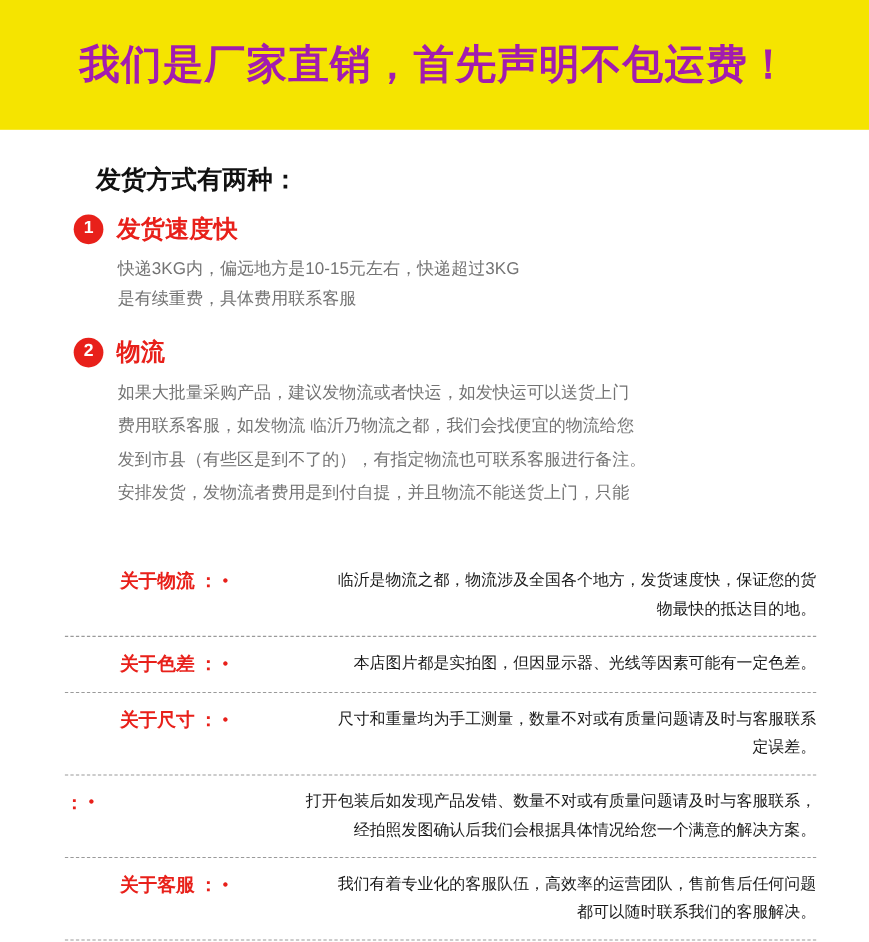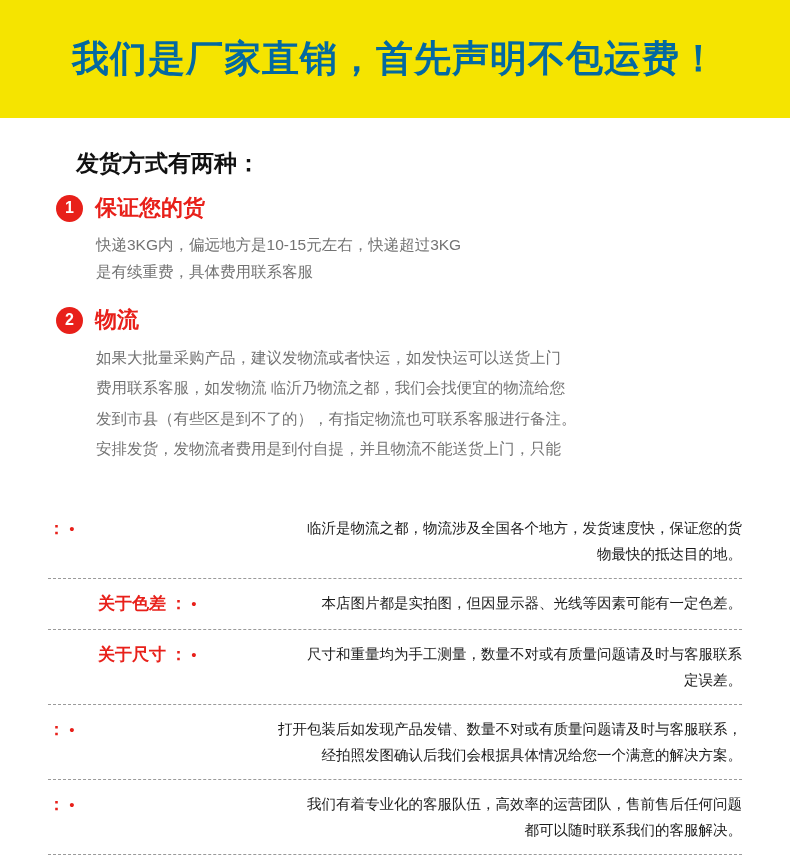--- a/index.html
+++ b/index.html
@@ -27,28 +27,28 @@
     height: 118px;
     background: #f5e400;
     display: flex;
     align-items: center;
     justify-content: center;
     box-sizing: border-box;
   }
   .banner-text {
     font-size: 37px;
     font-weight: bold;
-    color: #0369a1;
+    color: #a21caf;
     letter-spacing: 1px;
     white-space: nowrap;
   }
 
   
   .content {
-    padding: 24px 44px 0 44px;
+    padding: 24px 44px 0 55px;
     box-sizing: border-box;
   }
 
   .section-title {
     font-size: 23px;
     font-weight: bold;
     color: #111111;
     margin: 6px 0 14px 32px;
   }
 
@@ -149,21 +149,21 @@
     <div class="banner-text">我们是厂家直销，首先声明不包运费！</div>
   </div>
 
   <div class="content">
 
     <div class="section-title">发货方式有两种：</div>
 
     <div class="numbered-block">
       <div class="num-head">
         <div class="num-badge">1</div>
-        <div class="num-title">保证您的货</div>
+        <div class="num-title">发货速度快</div>
       </div>
       <div class="num-body">
         <div>快递3KG内，偏远地方是10-15元左右，快递超过3KG</div>
         <div>是有续重费，具体费用联系客服</div>
       </div>
     </div>
 
     <div class="spacer-a"></div>
 
     <div class="numbered-block">
@@ -177,20 +177,21 @@
         <div>发到市县（有些区是到不了的），有指定物流也可联系客服进行备注。</div>
         <div>安排发货，发物流者费用是到付自提，并且物流不能送货上门，只能</div>
       </div>
     </div>
 
     <div class="spacer-b"></div>
 
     <div class="faq">
 
       <div class="faq-row">
+        <div class="faq-label">关于物流</div>
         <div class="faq-colon">：</div>
         <div class="faq-bullet">•</div>
         <div class="faq-text">
           <div>临沂是物流之都，物流涉及全国各个地方，发货速度快，保证您的货</div>
           <div>物最快的抵达目的地。</div>
         </div>
       </div>
 
       <div class="faq-row">
         <div class="faq-label">关于色差</div>
@@ -214,20 +215,21 @@
       <div class="faq-row">
         <div class="faq-colon">：</div>
         <div class="faq-bullet">•</div>
         <div class="faq-text">
           <div>打开包装后如发现产品发错、数量不对或有质量问题请及时与客服联系，</div>
           <div>经拍照发图确认后我们会根据具体情况给您一个满意的解决方案。</div>
         </div>
       </div>
 
       <div class="faq-row">
+        <div class="faq-label">关于客服</div>
         <div class="faq-colon">：</div>
         <div class="faq-bullet">•</div>
         <div class="faq-text">
           <div>我们有着专业化的客服队伍，高效率的运营团队，售前售后任何问题</div>
           <div>都可以随时联系我们的客服解决。</div>
         </div>
       </div>
 
     </div>
   </div>

